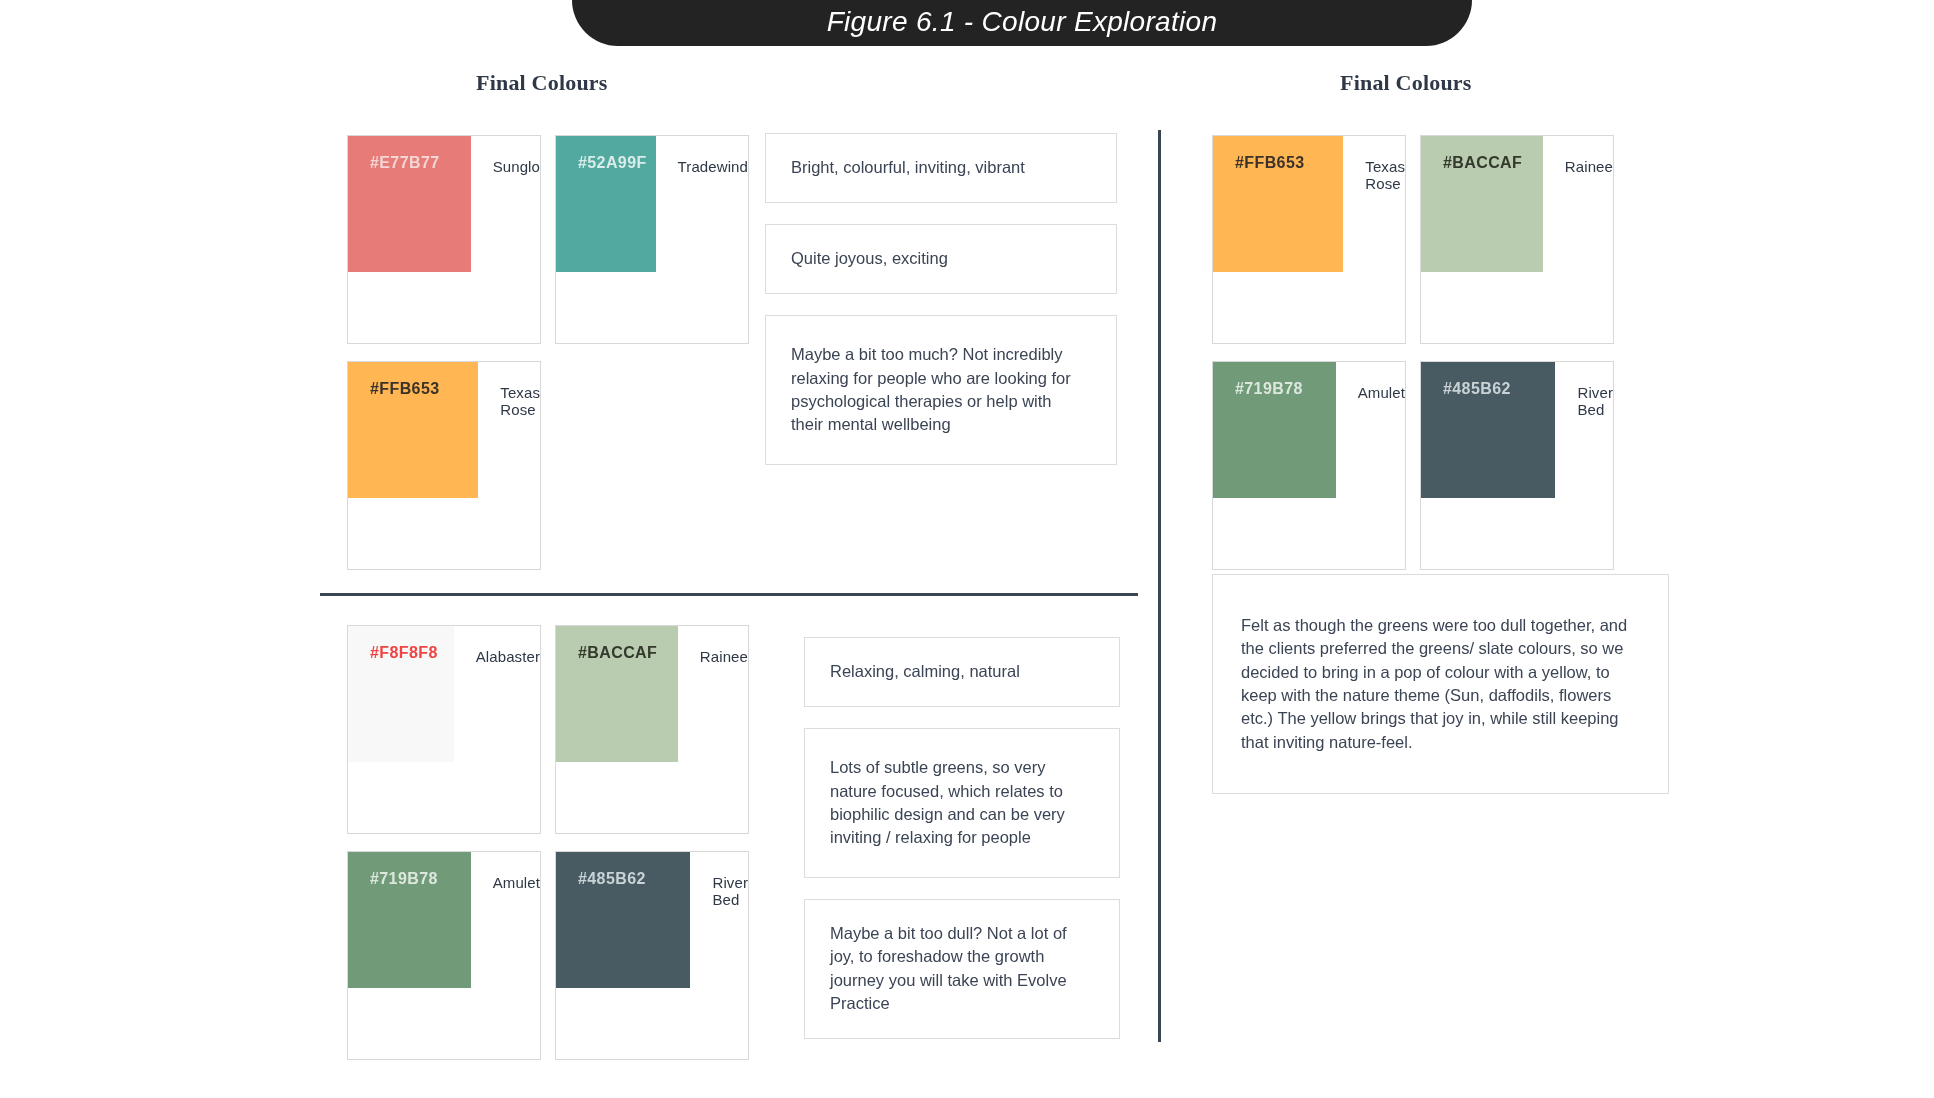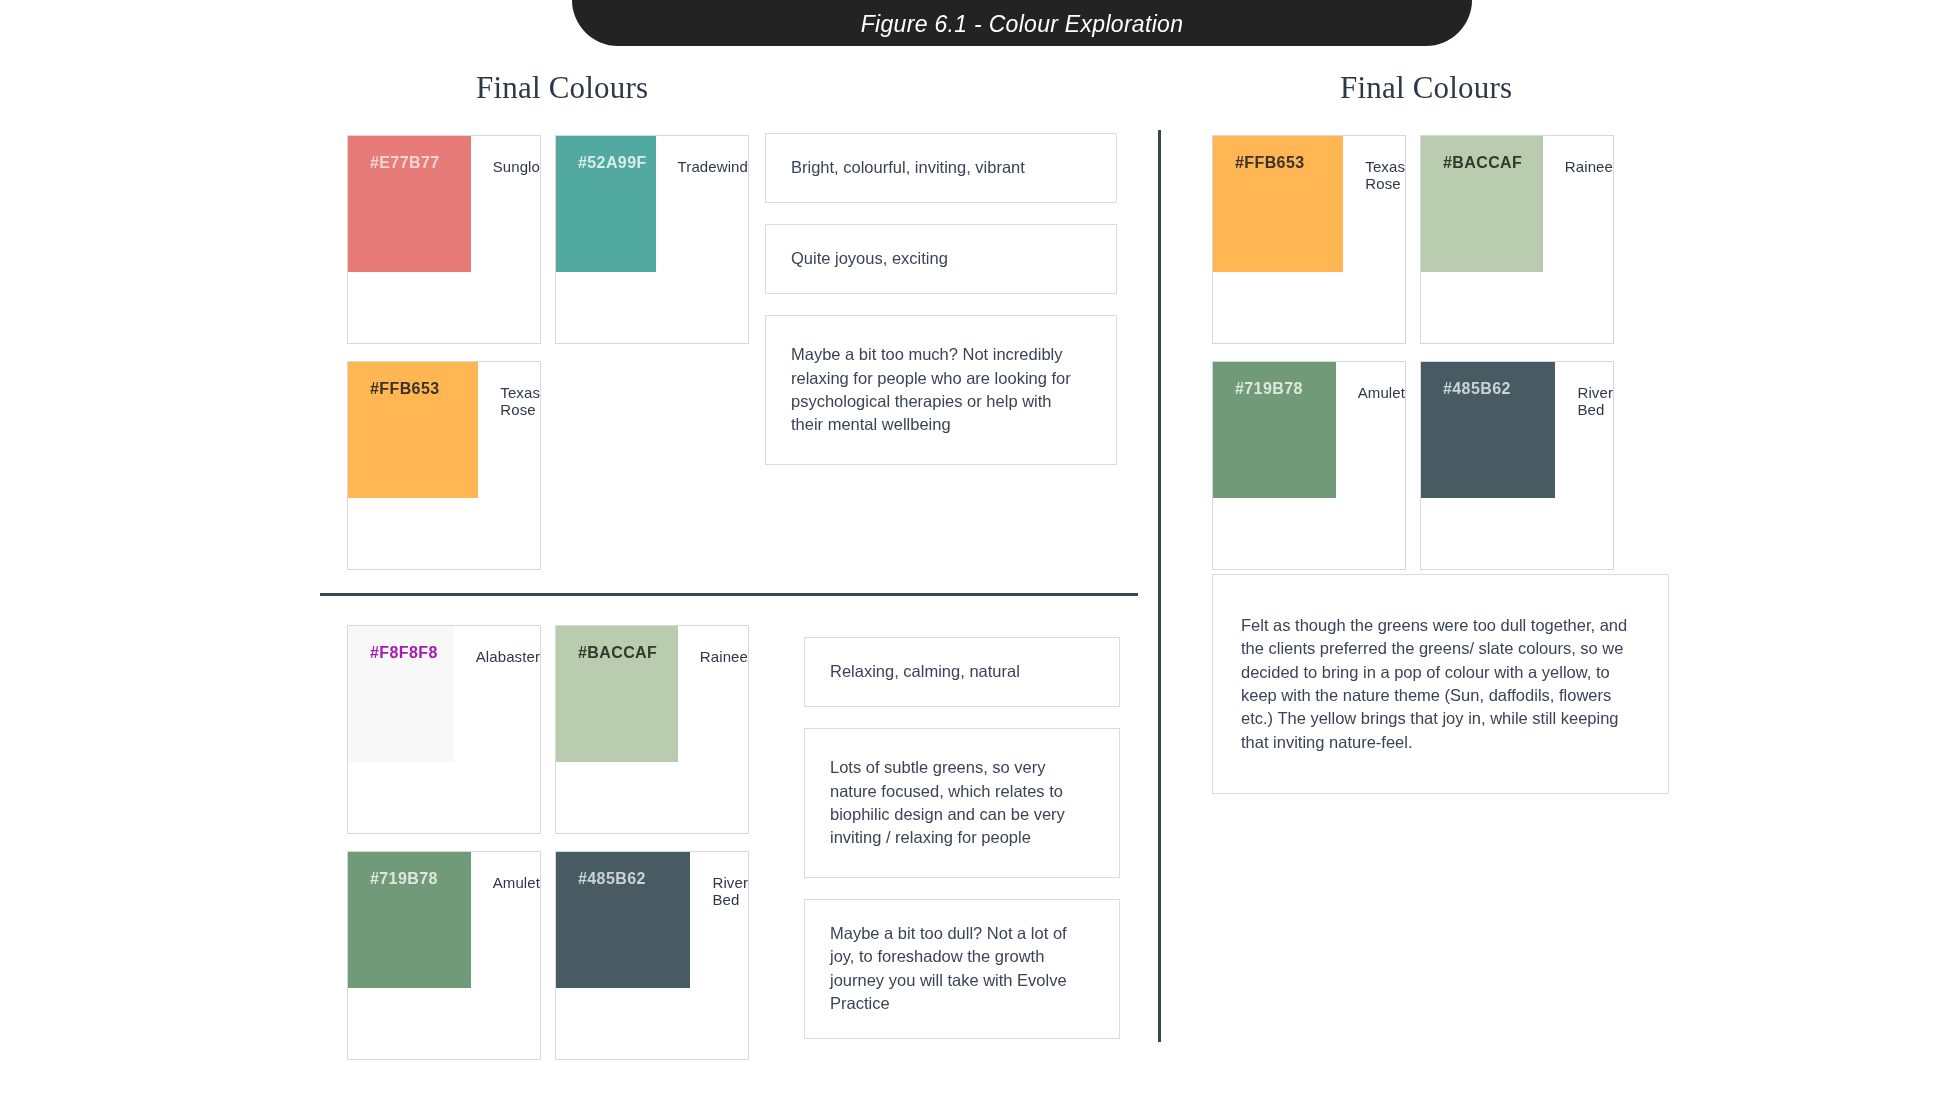--- a/index.html
+++ b/index.html
@@ -30,32 +30,32 @@
     border-bottom-left-radius: 46px;
     border-bottom-right-radius: 46px;
     display: flex;
     align-items: flex-end;
     justify-content: center;
     padding-bottom: 8px;
   }
   .figure-bar-text {
     color: #ffffff;
     font-style: italic;
-    font-size: 23px;
+    font-size: 28px;
     font-weight: 400;
     letter-spacing: 0.3px;
     white-space: nowrap;
   }
 
   
   .section-title {
     position: absolute;
     font-family: "Liberation Serif", serif;
-    font-weight: normal;
-    font-size: 31px;
+    font-weight: bold;
+    font-size: 22px;
     color: #2e3847;
     letter-spacing: 0.2px;
     white-space: nowrap;
   }
   #title-left  { left: 476px; top: 70px; }
   #title-right { left: 1340px; top: 70px; }
 
   
   .divider-h {
     position: absolute;
@@ -202,21 +202,21 @@
       <div class="note-text">Quite joyous, exciting</div>
     </div>
     <div class="note-card note-h-xl">
       <div class="note-text">Maybe a bit too much? Not incredibly relaxing for people who are looking for psychological therapies or help with their mental wellbeing</div>
     </div>
   </div>
 
   <div id="grid-bl" class="swatch-grid">
 
     <div class="swatch-card">
-      <div class="swatch-chip" style="background: rgb(248, 248, 248); color: #a21caf;">#F8F8F8</div>
+      <div class="swatch-chip" style="background: rgb(248, 248, 248); color: #ef4444;">#F8F8F8</div>
       <div class="swatch-name">Alabaster</div>
     </div>
 
     <div class="swatch-card">
       <div class="swatch-chip" style="background: rgb(186, 204, 175); color: rgb(51, 57, 44);">#BACCAF</div>
       <div class="swatch-name">Rainee</div>
     </div>
 
     <div class="swatch-card">
       <div class="swatch-chip" style="background: rgb(113, 155, 120); color: rgb(221, 231, 222);">#719B78</div>

